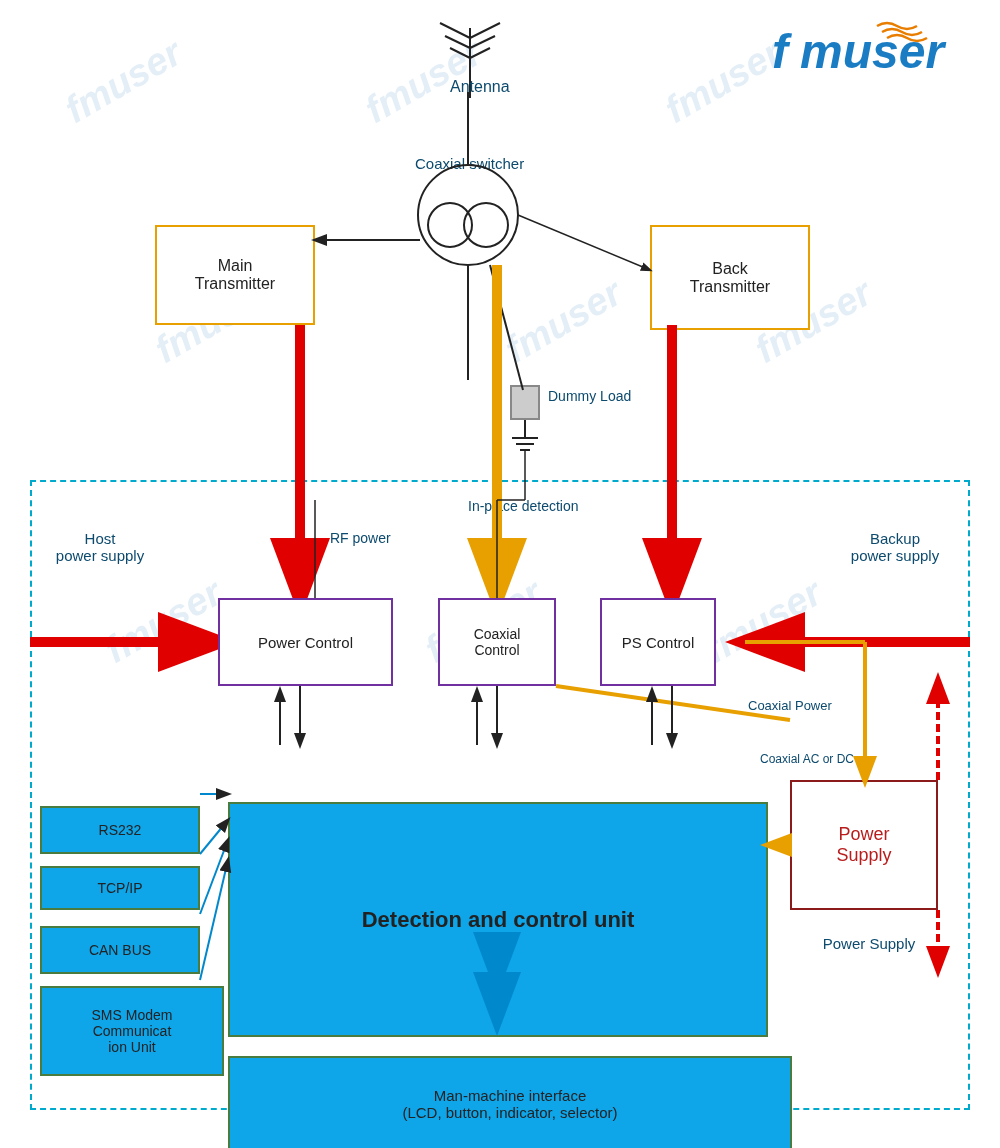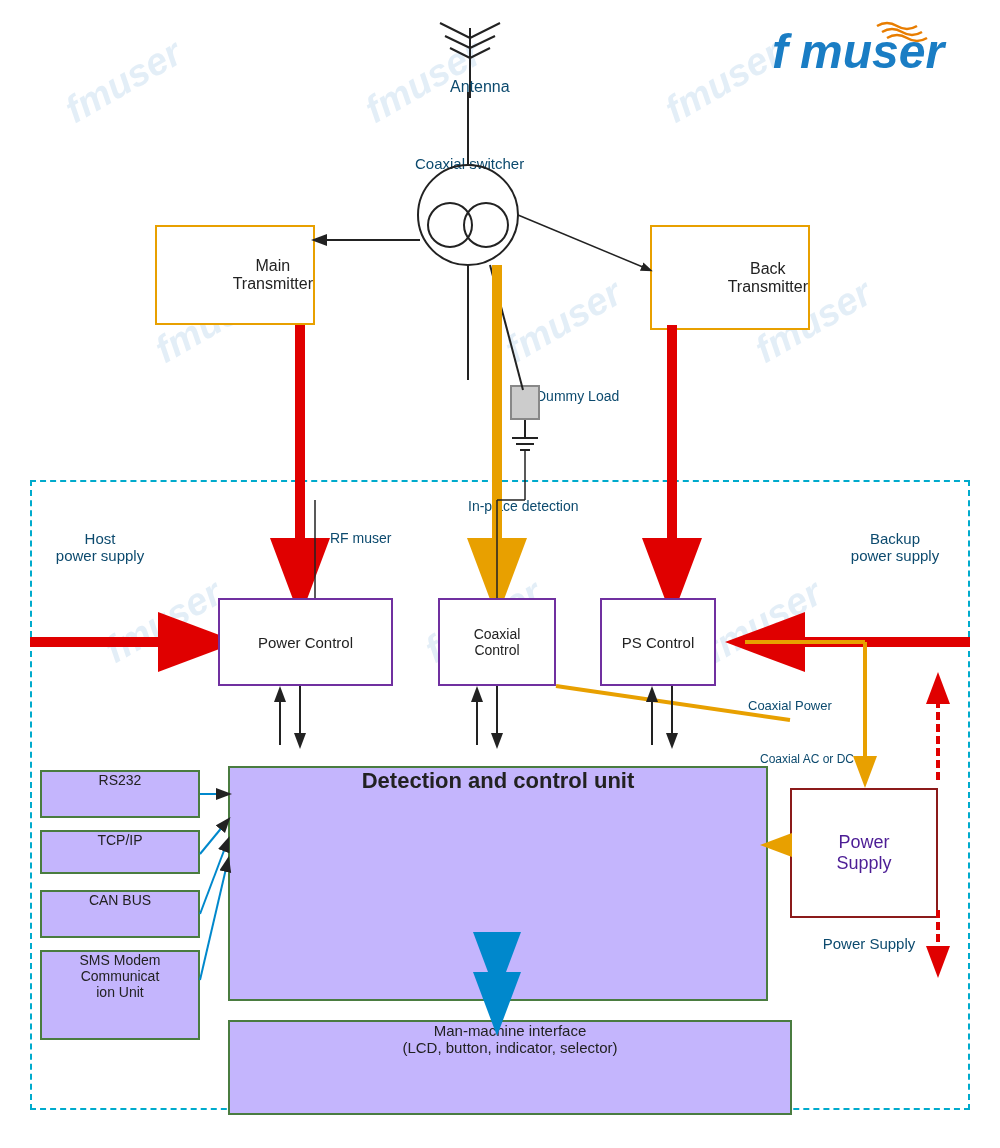--- a/index.html
+++ b/index.html
@@ -58,21 +58,21 @@
       text-align: center;
     }
 
     
     .box-orange {
       position: absolute;
       border: 2.5px solid #e8a000;
       background: #fff;
       display: flex;
       align-items: center;
-      justify-content: flex-end;
+      justify-content: center;
       text-align: center;
       font-size: 15px;
       color: #222;
       z-index: 2;
     }
 
     
     .box-purple {
       position: absolute;
       border: 2.5px solid #7030a0;
@@ -83,42 +83,43 @@
       text-align: center;
       font-size: 14px;
       color: #222;
       z-index: 5;
     }
 
     
     .box-green {
       position: absolute;
       border: 2.5px solid #4a7c40;
-      background: #c4b5fd;
-      display: flex;
+      background: #0ea5e9;
+      display: flex;
+      align-items: center;
       justify-content: center;
       text-align: center;
       font-size: 14px;
       color: #222;
       z-index: 3;
+      margin-top: 36px;
     }
 
     
     .box-darkred {
       position: absolute;
       border: 2.5px solid #8b1a1a;
       background: #fff;
       display: flex;
       flex-direction: column;
       justify-content: center;
       text-align: center;
       font-size: 15px;
-      color: #4c1d95;
+      color: #b91c1c;
       z-index: 3;
-      margin-top: 8px;
     }
 
     
     .box-dashed-cyan {
       position: absolute;
       border: 2.5px dashed #00aacc;
       background: transparent;
       z-index: 1;
     }
 
@@ -194,35 +195,35 @@
 Transmitter</span>
   </div>
 
   <div class="box-orange" style="left:650px; top:225px; width:160px; height:105px; font-size:16px;">
     <span style="white-space:pre-line;">Back
 Transmitter</span>
   </div>
 
   <div class="dummy-load-box" style="left:510px; top:385px;"></div>
 
-  <div class="label" style="top:388px; left:536px; font-size:14px;">Dummy Load</div>
+  <div class="label" style="top:388px; left:548px; font-size:14px;">Dummy Load</div>
 
   <div class="box-dashed-cyan" style="left:30px; top:480px; width:940px; height:630px;"></div>
 
   <div class="label" style="top:530px; left:40px; font-size:15px; width:120px; text-align:center;">
     <span style="white-space:pre-line;">Host
 power supply</span>
   </div>
 
   <div class="label" style="top:530px; left:830px; font-size:15px; width:130px; text-align:center;">
     <span style="white-space:pre-line;">Backup
 power supply</span>
   </div>
 
-  <div class="label" style="top:530px; left:330px; font-size:14px;">RF muser</div>
+  <div class="label" style="top:530px; left:330px; font-size:14px;">RF power</div>
 
   <div class="label" style="top:498px; left:468px; font-size:14px;">In-place detection</div>
 
   <div class="box-purple" style="left:438px; top:598px; width:118px; height:88px; font-size:14px;">
     <span style="white-space:pre-line;">Coaxial
 Control</span>
   </div>
 
   <div class="box-purple" style="left:218px; top:598px; width:175px; height:88px; font-size:15px;">
     <span>Power Control</span>
@@ -250,21 +251,21 @@
 
   <div class="box-green" style="left:40px; top:770px; width:160px; height:48px; font-size:14px;">
     <span>RS232</span>
   </div>
   <div class="box-green" style="left:40px; top:830px; width:160px; height:44px; font-size:14px;">
     <span>TCP/IP</span>
   </div>
   <div class="box-green" style="left:40px; top:890px; width:160px; height:48px; font-size:14px;">
     <span>CAN BUS</span>
   </div>
-  <div class="box-green" style="left:40px; top:950px; width:160px; height:90px; font-size:14px; text-align:center;">
+  <div class="box-green" style="left:40px; top:950px; width:184px; height:90px; font-size:14px; text-align:center;">
     <span style="white-space:pre-line;">SMS Modem
 Communicat
 ion Unit</span>
   </div>
 
   <div class="box-green" style="left:228px; top:1020px; width:564px; height:95px; font-size:15px; text-align:center;">
     <span style="white-space:pre-line;">Man-machine interface
 (LCD, button, indicator, selector)</span>
   </div>
 

